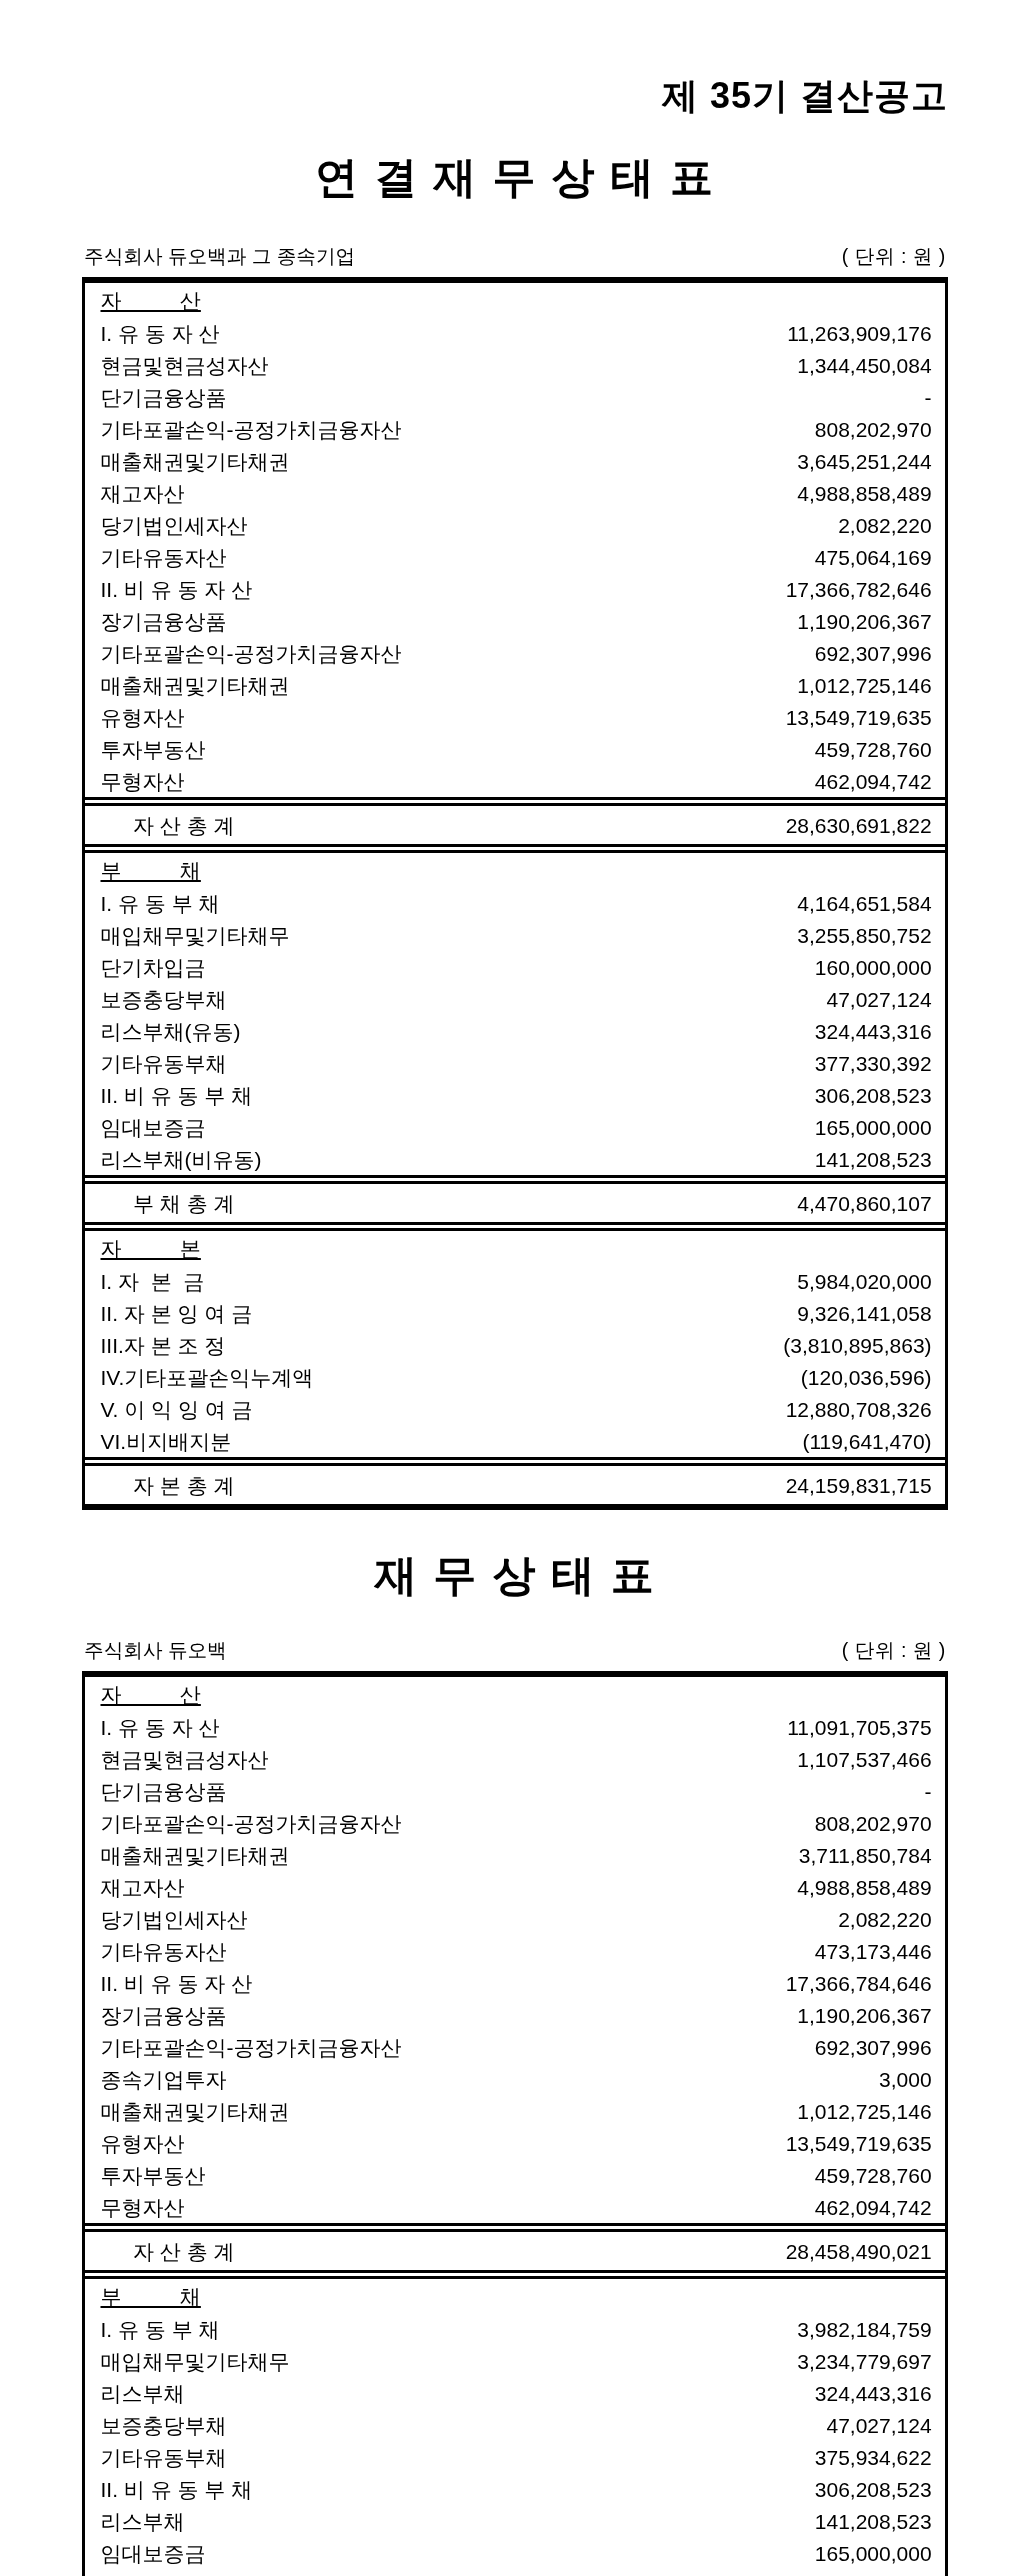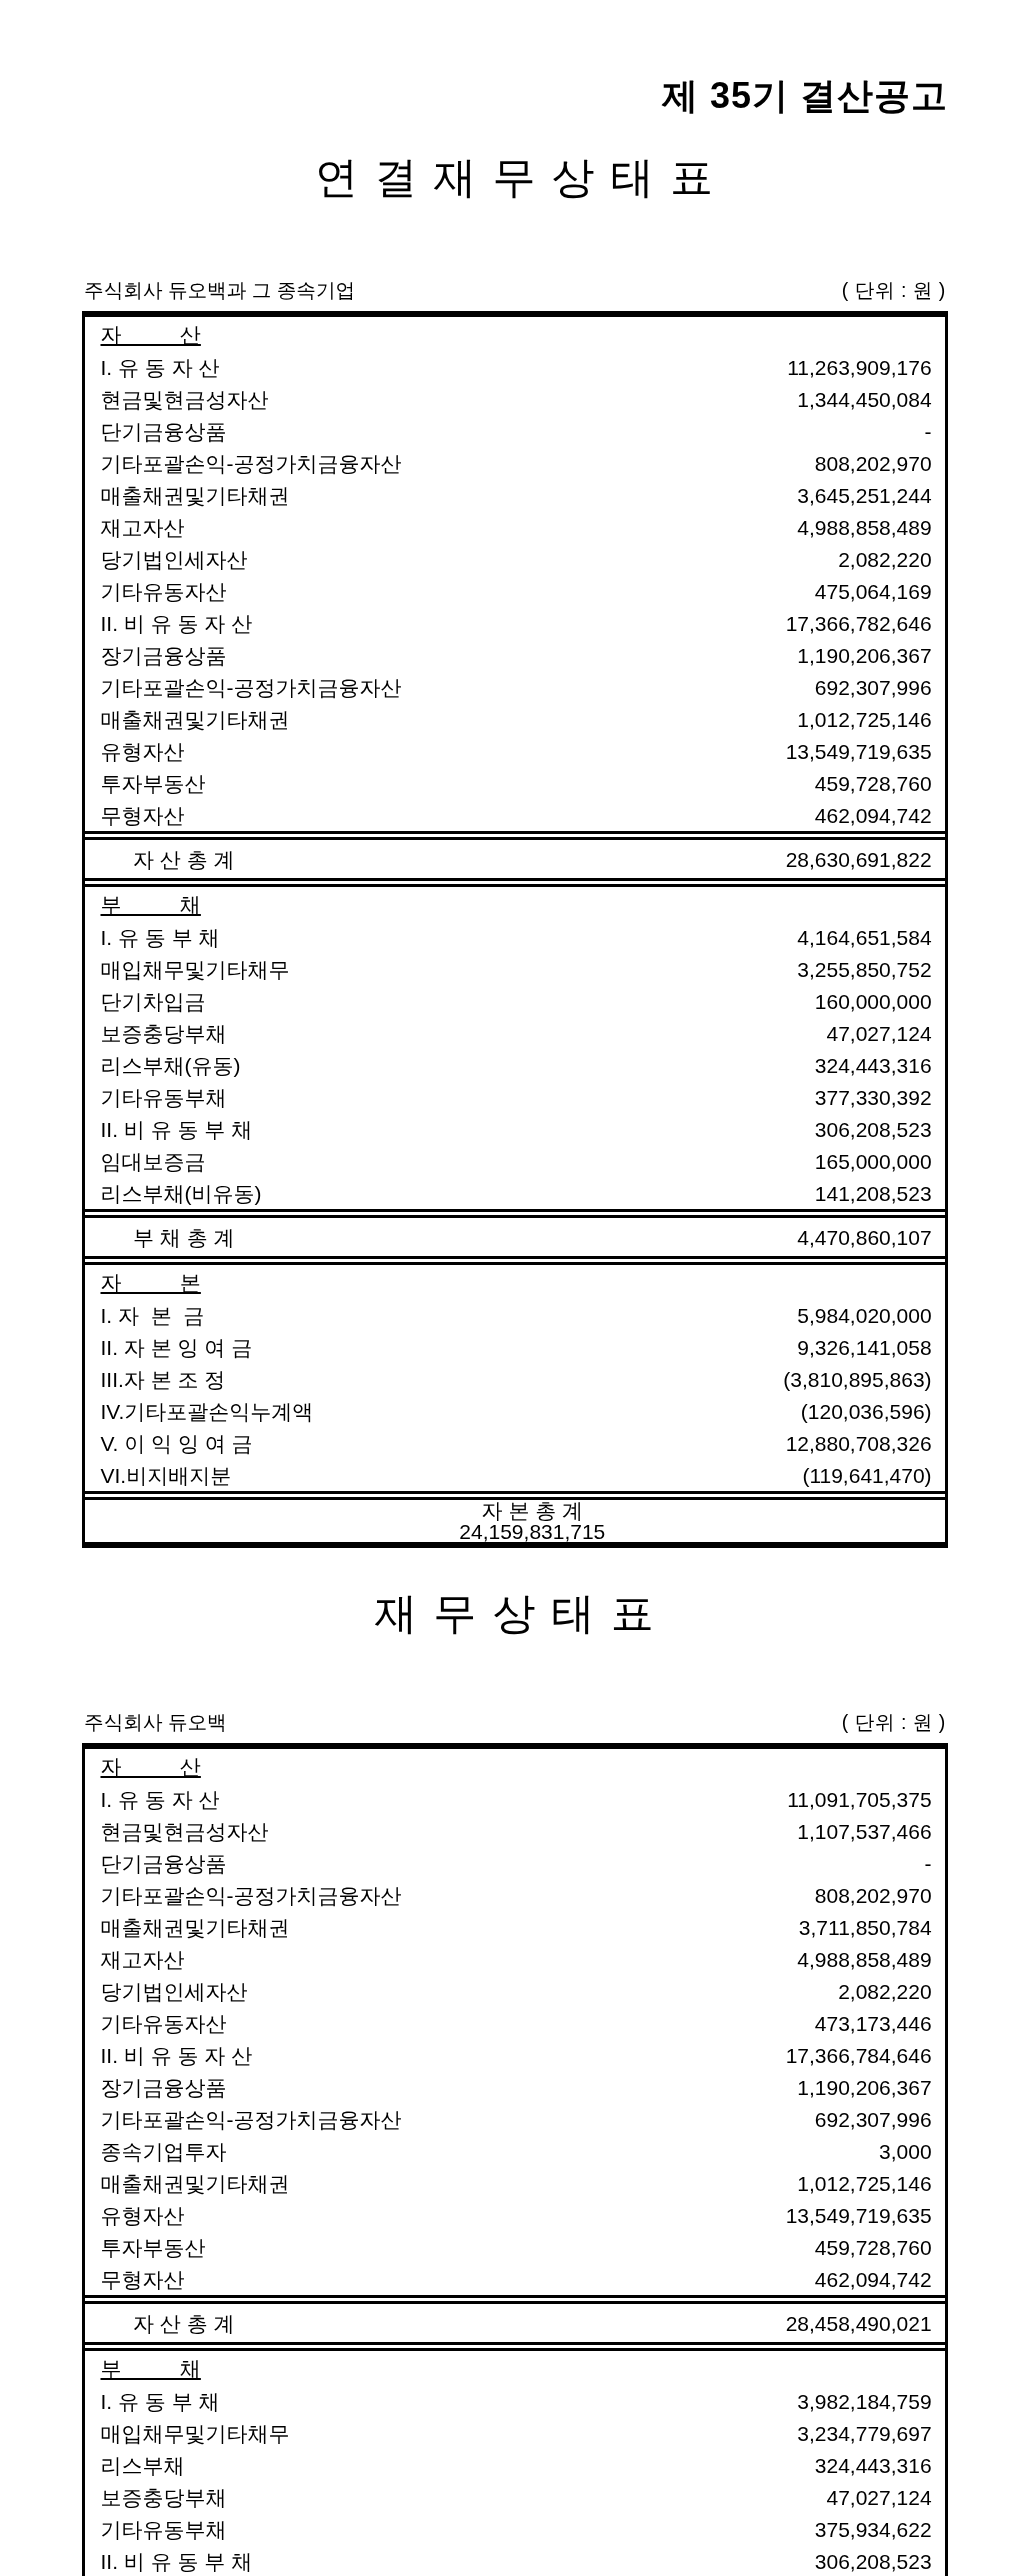--- a/index.html
+++ b/index.html
@@ -9,31 +9,31 @@
     font-family: "Liberation Sans", "DejaVu Sans", sans-serif;
     -webkit-font-smoothing: antialiased;
   }
   .page { padding: 72px 82px 0 82px; box-sizing: border-box; }
 
   .doc-title {
     text-align: right; font-size: 36px; font-weight: bold;
     margin: 0 0 28px 0; letter-spacing: 1px;
   }
   .stmt-title {
-    text-align: center; font-size: 43px; font-weight: normal;
+    text-align: center; font-size: 43px; font-weight: bold;
     margin: 0 0 36px 0; letter-spacing: 2.1px; white-space: pre;
   }
   .stmt-title.second { margin-top: 37px; margin-bottom: 32px; }
 
   .meta-row {
     display: flex; justify-content: space-between; align-items: flex-end;
     font-size: 19.6px; margin-bottom: 7.2px; padding: 0 2.1px; gap: 9px;
   }
   .meta-row .company { letter-spacing: 0; }
-  .meta-row .unit { letter-spacing: 0.5px; margin-top: 34px; }
+  .meta-row .unit { letter-spacing: 0.5px; }
 
   .stmt-table {
     border: 3.1px solid #000;
     border-top-width: 6.7px;
     border-bottom-width: 6.7px;
   }
   .row {
     display: flex; justify-content: space-between; align-items: center;
     min-height: 32px; padding: 0 13.4px 0 15.5px;
     font-size: 21px; line-height: 1.0;
@@ -42,21 +42,21 @@
   .row .num { white-space: pre; }
   .row.section { min-height: 34px; text-decoration: underline; }
   .row.detail { }
   .row.total, .row.total-plain { padding-left: 68px; }
   .row.total {
     border-top: 9.3px double #000;
     border-bottom: 9.3px double #000;
     min-height: 38px;
     padding-left: 48px;
   }
-  .row.total:last-child { border-bottom: none; flex-direction: column; }
+  .row.total:last-child { border-bottom: none; }
 </style>
 </head>
 <body>
 
 <div class="page">
 
   <h1 class="doc-title">제 35기 결산공고</h1>
 
   <h2 class="stmt-title">연 결 재 무 상 태 표</h2>
 

